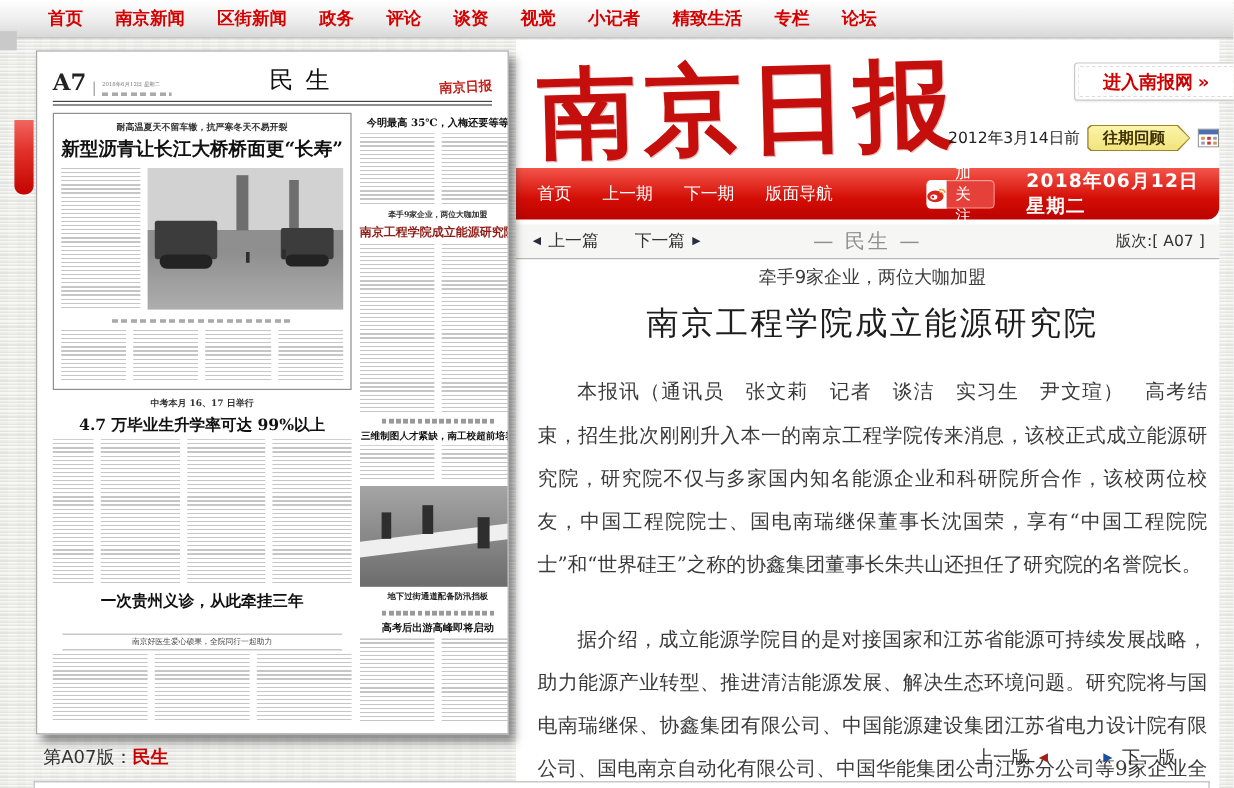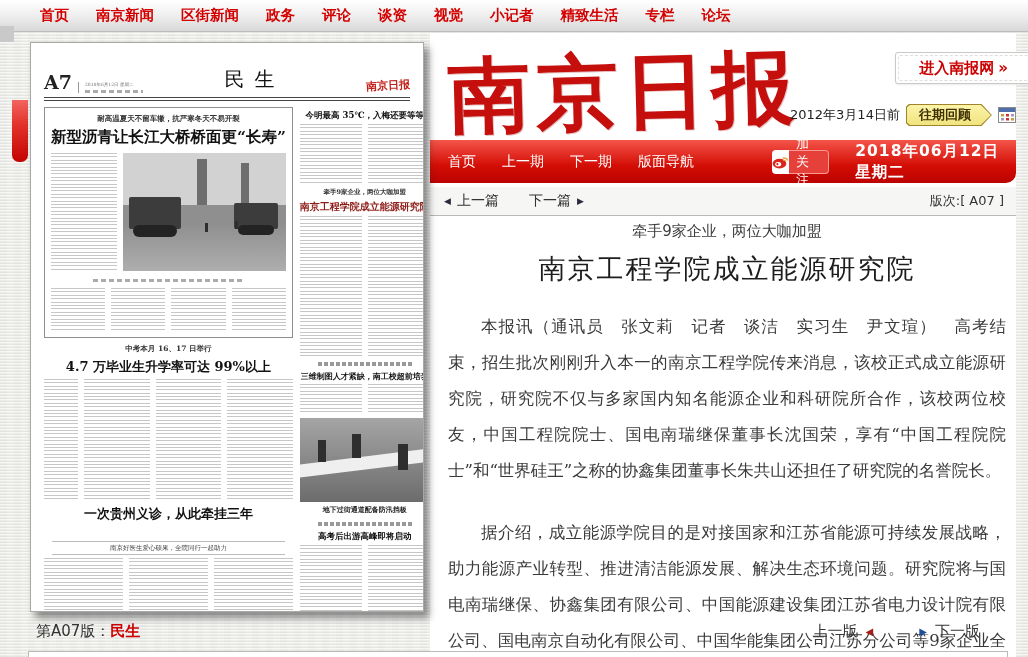--- a/index.html
+++ b/index.html
@@ -61,21 +61,21 @@
   .gap18{width:18px;}
   
   .article{position:absolute;left:448px;top:222px;width:558px;}
   .art-kicker{text-align:center;font-size:15px;color:#3c3c3c;margin-bottom:10px;}
   .art-title{text-align:center;font-size:27px;color:#1d1d1d;letter-spacing:2px;
     font-family:"DejaVu Serif","Liberation Serif",serif;margin-bottom:22px;}
   .art-body p{font-size:16.5px;line-height:36px;color:#3a3a3a;text-indent:2em;text-align:justify;margin-bottom:26px;
     font-family:"DejaVu Serif","Liberation Serif",serif;}
   
   .paper{position:absolute;left:30px;top:42px;width:394px;height:570px;background:#fff;
-    border:1px solid #a8a8a8;box-shadow:5px 6px 7px rgba(40,40,40,.5);padding:22px 13px;overflow:hidden;cursor:pointer;}
+    border:1px solid #a8a8a8;box-shadow:5px 6px 7px rgba(40,40,40,.5);padding:9px 13px;overflow:hidden;cursor:pointer;}
   .p-serif{font-family:"DejaVu Serif","Liberation Serif",serif;}
   .p-head{display:flex;align-items:flex-end;height:28px;}
   .p-a7{font-size:19px;font-weight:bold;color:#222;}
   .p-headmeta{margin-left:6px;border-left:1px solid #999;padding-left:6px;display:flex;flex-direction:column;gap:3px;}
   .p-dateline{font-size:4.5px;color:#777;white-space:nowrap;}
   .p-metaline{width:58px;height:3px;background:repeating-linear-gradient(90deg,#aaa 0 5px,transparent 5px 8px);}
   .p-sec{flex:1;text-align:center;font-size:20px;letter-spacing:10px;color:#111;}
   .p-minilogo{font-size:11px;font-weight:bold;color:#c2211b;transform:rotate(-3deg);}
   .p-rule{margin:4px 0 6px;height:4px;border-top:1px solid #444;border-bottom:1px solid #444;}
   .p-cols{display:flex;gap:7px;height:508px;}
@@ -174,20 +174,21 @@
         <path d="M10.5 3.2 Q14.5 2.2 15.8 5.6" stroke="#e8a23c" stroke-width="1.3" fill="none"></path>
         <path d="M11 5.4 Q13.3 4.9 14 6.8" stroke="#e8a23c" stroke-width="1.1" fill="none"></path>
       </svg>
     </div>
     <div class="follow-btn">加关注</div>
   </div>
   <span class="issue-date">2018年06月12日 星期二</span>
 </div>
 
 <div class="art-bar">
+  <span class="sec">— 民生 —</span>
   <div class="nav-grp">
     <span class="tri">◀</span>
     <a>上一篇</a>
     <span class="gap18"></span>
     <a>下一篇</a>
     <span class="tri">▶</span>
   </div>
   <span class="pageno">版次:[ A07 ]</span>
 </div>
 

